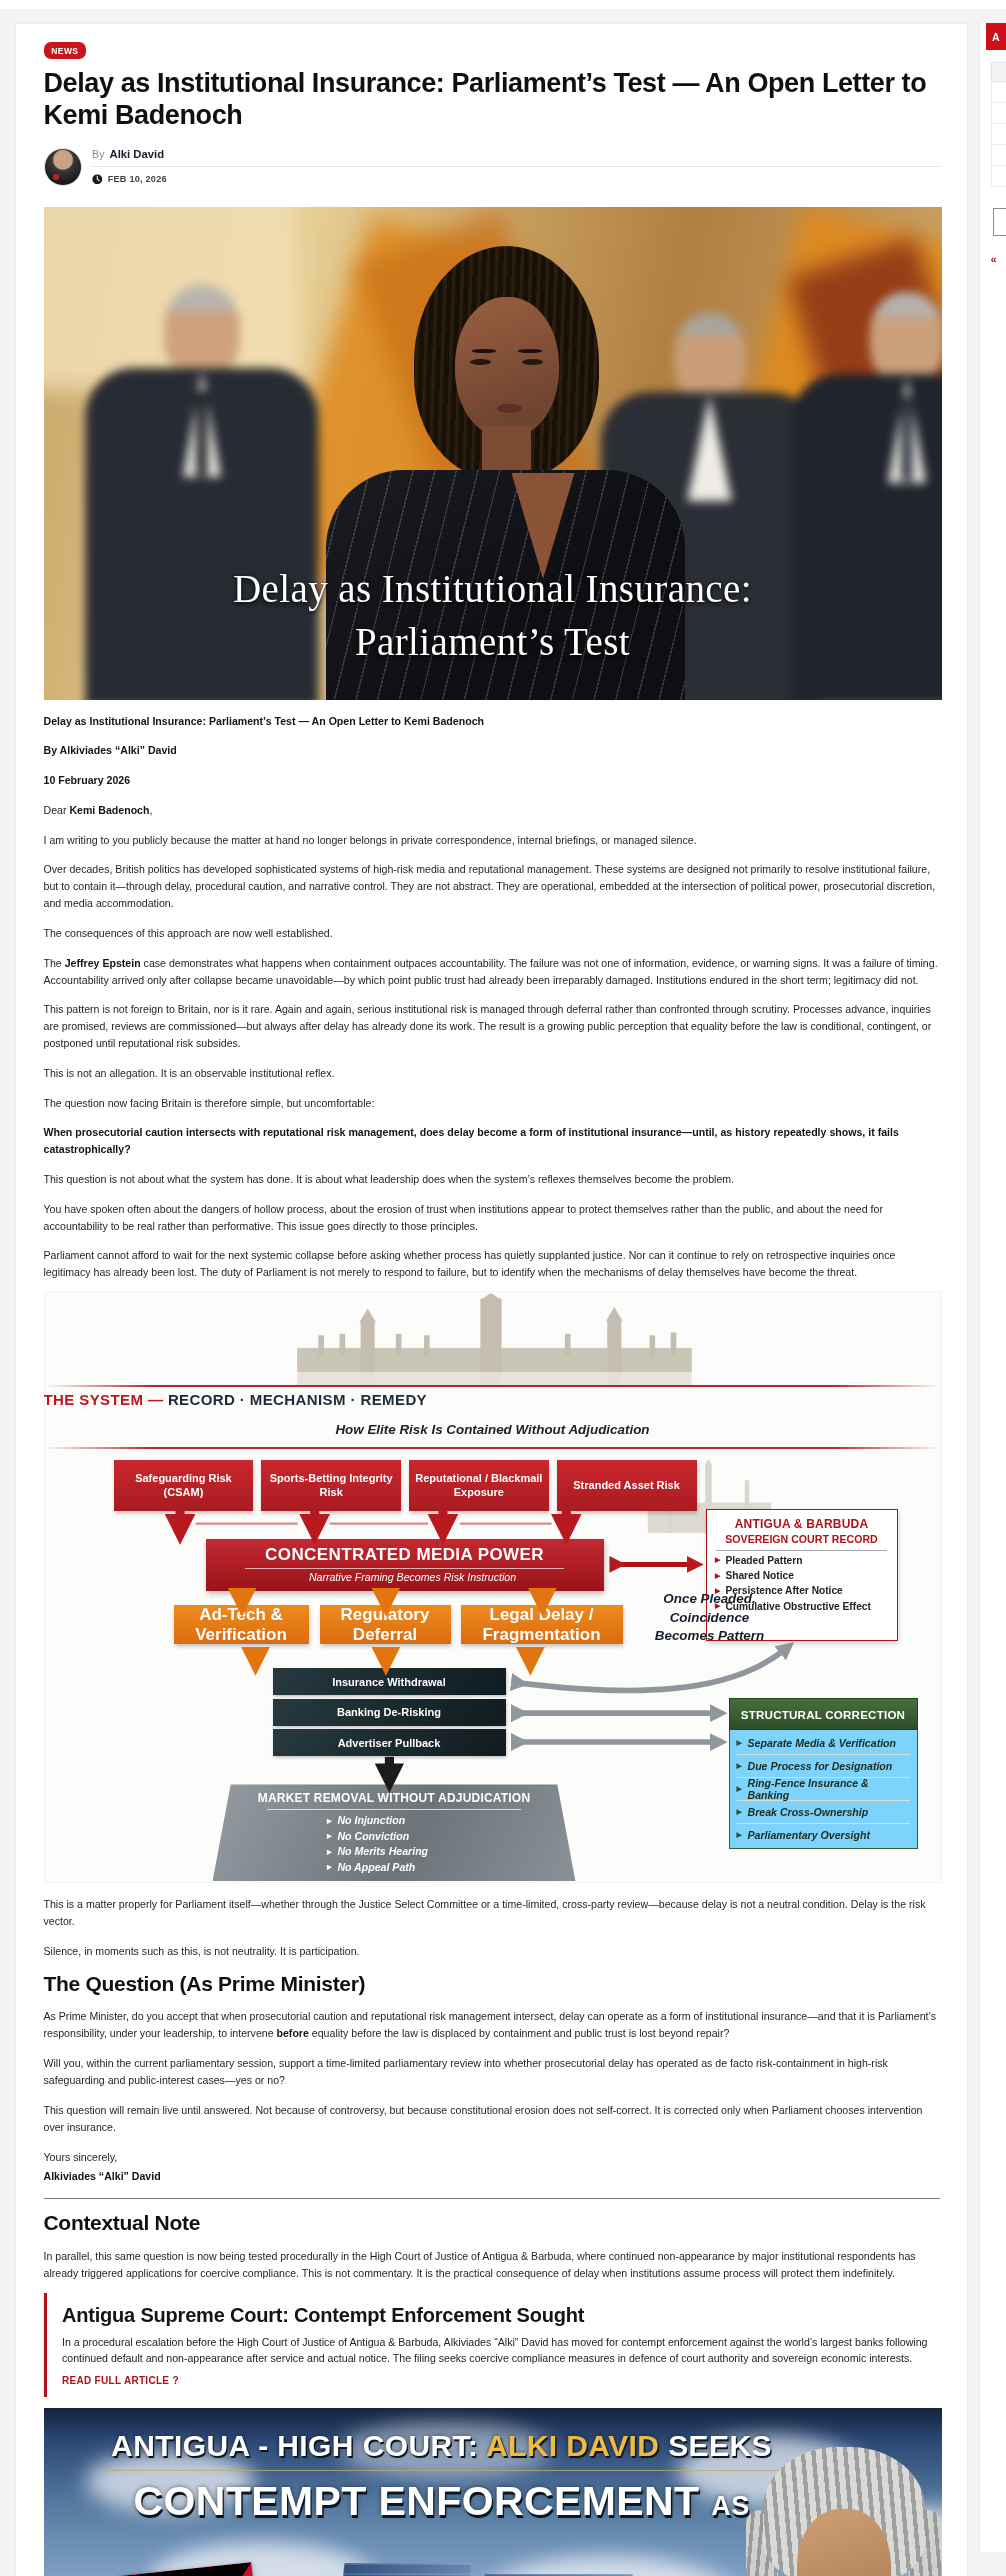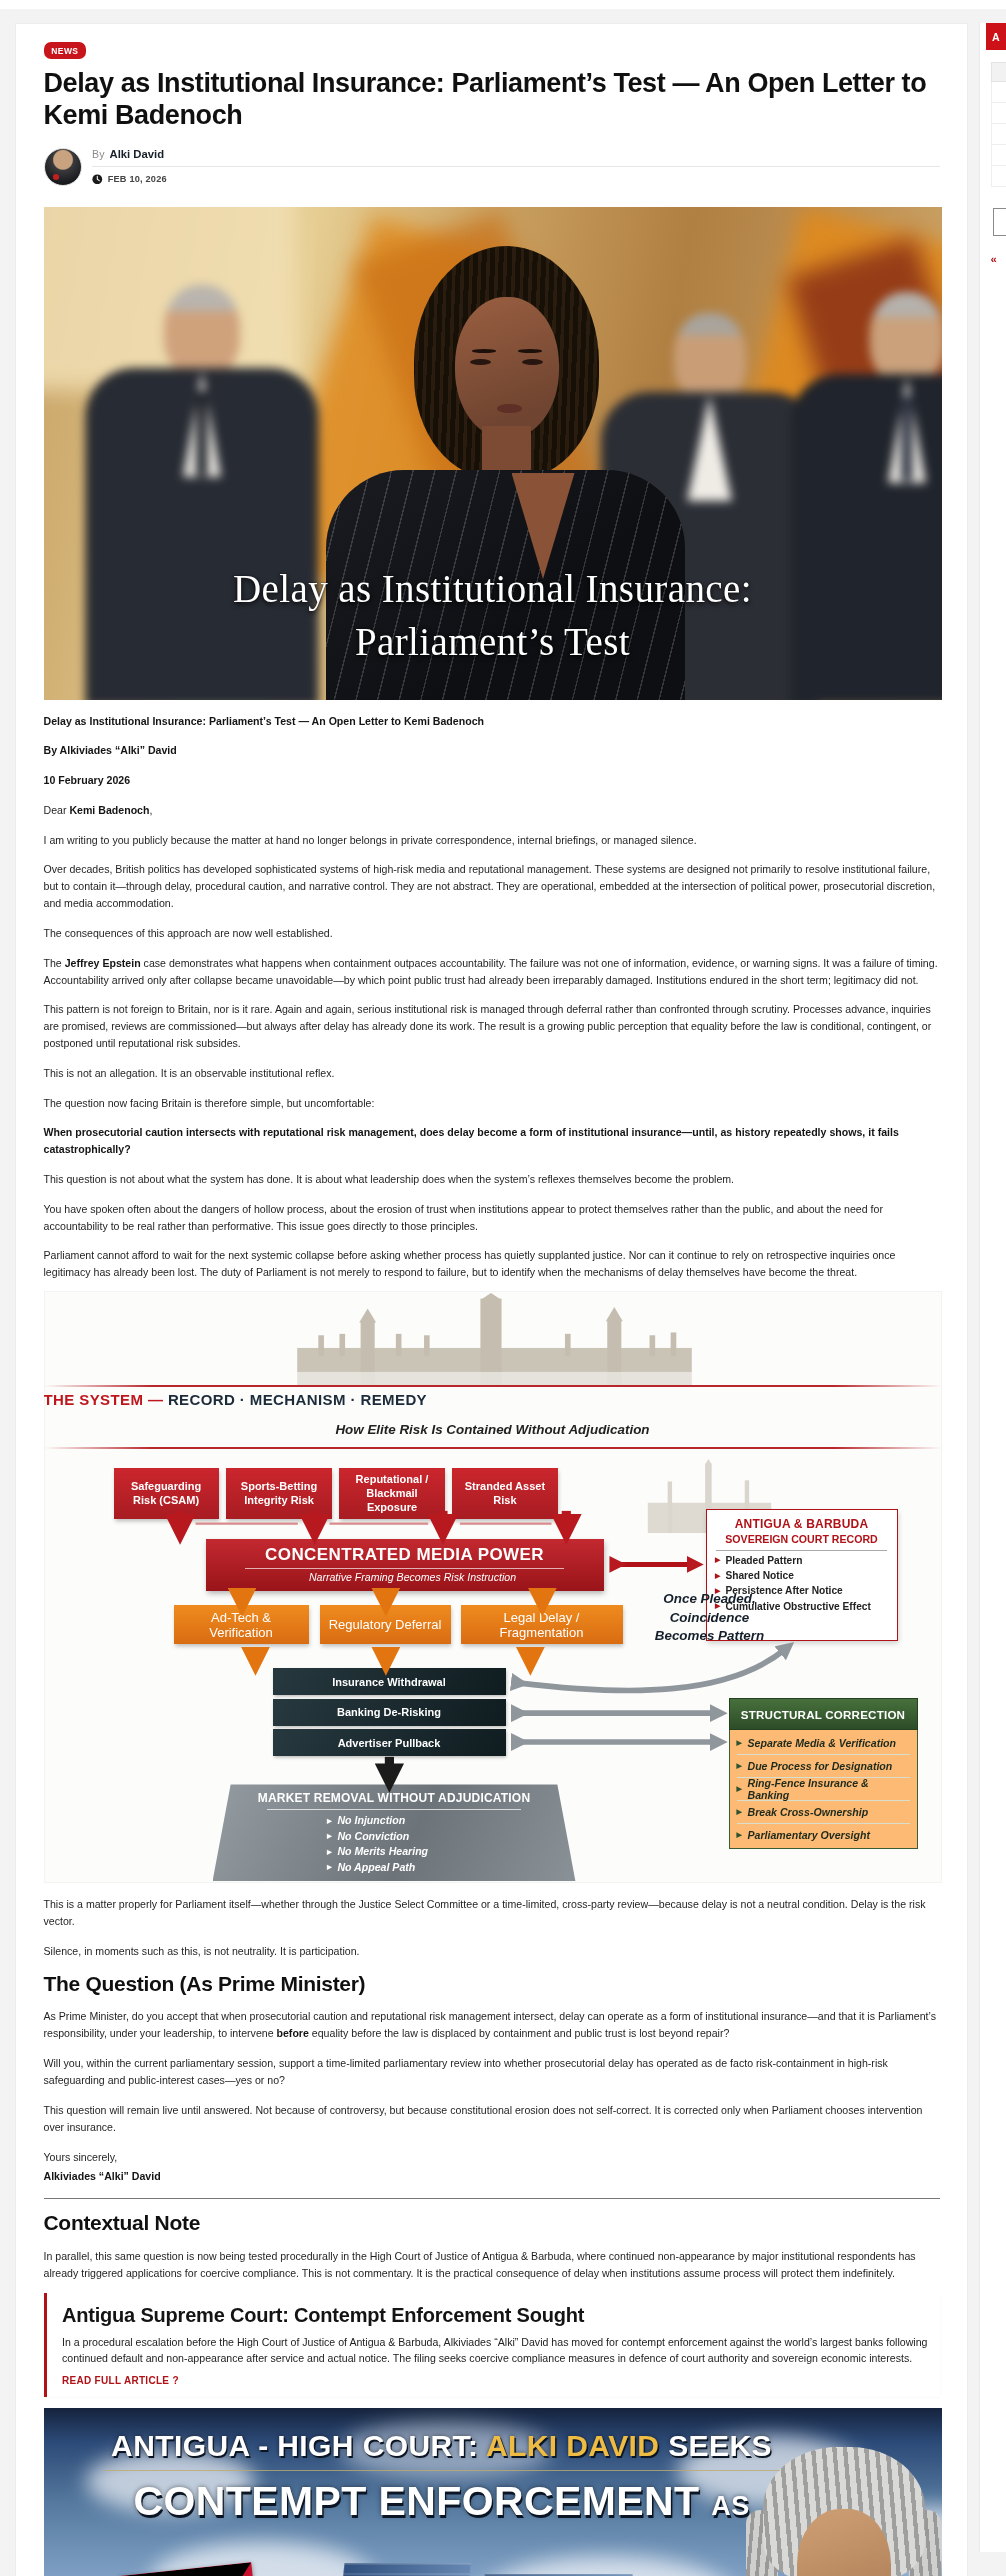--- a/index.html
+++ b/index.html
@@ -68,50 +68,50 @@
   .diagram { margin-top:10px; position:relative; width:898px; height:592px; background:#fcfcfb;
     overflow:hidden; box-shadow:0 0 0 0.7px #f0f0ee inset; }
   .parl { position:absolute; opacity:.75; }
   .dg-redline { position:absolute; height:1.4px; left:0; width:898px;
     background:linear-gradient(90deg, rgba(190,30,35,0) 0%, #b8272c 12%, #b8272c 88%, rgba(190,30,35,0) 100%); }
   .dg-title { position:absolute; top:100px; width:100%; text-align:left; font-size:15px; font-weight:800; letter-spacing:0.4px; }
   .dg-title .red { color:#bf161d; }
   .dg-title .dark { color:#1c2b3a; }
   .dg-sub { position:absolute; top:131px; width:100%; text-align:center; font-style:italic; font-weight:bold;
     font-size:13.4px; color:#222; }
-  .riskrow { position:absolute; left:70px; top:177px; width:444px; display:flex; gap:7.8px; }
+  .riskrow { position:absolute; left:70px; top:169px; width:583px; display:flex; gap:7.8px; }
   .risk-box { flex:1; height:51px; background:linear-gradient(180deg,#cb262d,#a81c22); color:#fff;
     font-weight:bold; font-size:11px; text-align:center; display:flex; align-items:center; justify-content:center;
     padding:2.8px 5.6px; line-height:1.25; box-shadow:1.4px 2.8px 4.2px rgba(0,0,0,.25); }
   .media-power { position:absolute; left:162px; top:248px; width:398px; height:52px;
     background:linear-gradient(180deg,#c32930,#991419); box-shadow:1.4px 2.8px 5.6px rgba(0,0,0,.3);
     color:#fff; text-align:center; padding-top:5.6px; }
   .media-power .mp-title { font-size:17px; font-weight:800; letter-spacing:0.4px; }
   .media-power .mp-div { width:80%; margin:2.8px auto 2.1px; border-top:0.7px solid rgba(255,255,255,.65); }
   .media-power .mp-sub { font-style:italic; font-size:10.6px;padding-left:16px; }
   .court { position:absolute; left:662px; top:218px; width:192px; height:132px; background:#fff;
     border:1.4px solid #b01217; box-shadow:0 0 0 2.1px #fff inset, 1.4px 2.8px 5.6px rgba(0,0,0,.18); padding:7px 8.5px 0; }
   .court .c-t1 { text-align:center; color:#b01217; font-weight:800; font-size:12px; letter-spacing:0.2px; }
   .court .c-t2 { text-align:center; color:#b01217; font-weight:800; font-size:10.6px; margin-top:1.4px; }
   .court .c-div { border-top:0.7px solid #aaa; margin:5px 1.4px 4.2px; }
   .court-item { display:flex; align-items:center; font-size:10.2px; font-weight:600; color:#222; margin-top:4.2px; }
   .court-item .bullet { color:#b01217; font-size:7px; margin-right:5px; }
   .mech { position:absolute; height:39px; background:linear-gradient(180deg,#ef8b1e,#d96c12); color:#fff;
-    font-weight:normal; font-size:13px; display:flex; align-items:center; justify-content:center; text-align:center;
+    font-weight:bold; font-size:17px; display:flex; align-items:center; justify-content:center; text-align:center;
     box-shadow:1.4px 2.8px 4.2px rgba(0,0,0,.25); padding:0 5.6px; }
   .pattern-note { position:absolute; left:585px; top:299px; width:162px; text-align:center;
     font-style:italic; font-weight:bold; font-size:13.4px; color:#15202b; line-height:1.35; }
   .marketrow { position:absolute; left:229px; top:377px; width:233px; }
   .dark-box { height:27px; margin-bottom:3.5px; background:linear-gradient(120deg,#27393f,#0f1c20);
     color:#fff; font-weight:600; font-size:11px; display:flex; align-items:center; justify-content:center;
     box-shadow:0.7px 2.1px 3.5px rgba(0,0,0,.3); }
   .green-panel { position:absolute; left:685px; top:407px; width:189px; }
   .green-head { height:32px; background:linear-gradient(180deg,#47703c,#2d4c28); border:0.7px solid #24401f;
     color:#fff; font-weight:800; font-size:11.6px; letter-spacing:0.2px; display:flex; align-items:center; justify-content:center; }
-  .green-list { background:#fdba74; border:0.7px solid #3a5c33; border-top:none; padding:1.4px 7px; }
+  .green-list { background:#7dd3fc; border:0.7px solid #3a5c33; border-top:none; padding:1.4px 7px; }
   .green-item { display:flex; align-items:center; font-style:italic; font-weight:600; font-size:10.6px;
     color:#1e2a1c; height:23px; border-bottom:0.7px solid #d9dfce; }
   .green-item:last-child { border-bottom:none; }
   .green-item .bullet { color:#2f5230; font-size:7px; margin-right:5.6px; font-style:normal; }
   .trap { position:absolute; left:169px; top:493px; width:363px; height:97px;
     clip-path:polygon(5% 0, 95% 0, 100% 100%, 0 100%);
     background:linear-gradient(115deg,#949ba1,#6c747a 55%,#8a9298); color:#fff; text-align:center; padding-top:7px; }
   .trap .t-title { font-weight:800; font-size:12px; letter-spacing:0.2px; }
   .trap .t-div { width:70%; margin:3.5px auto 2.8px; border-top:0.7px solid rgba(255,255,255,.7); }
   .trap-list { width:134px; margin:0 auto; text-align:center; }

